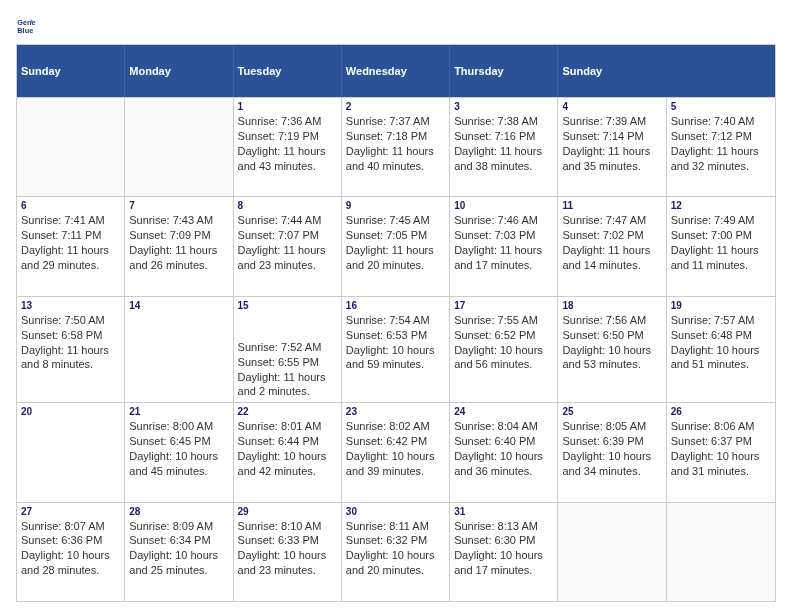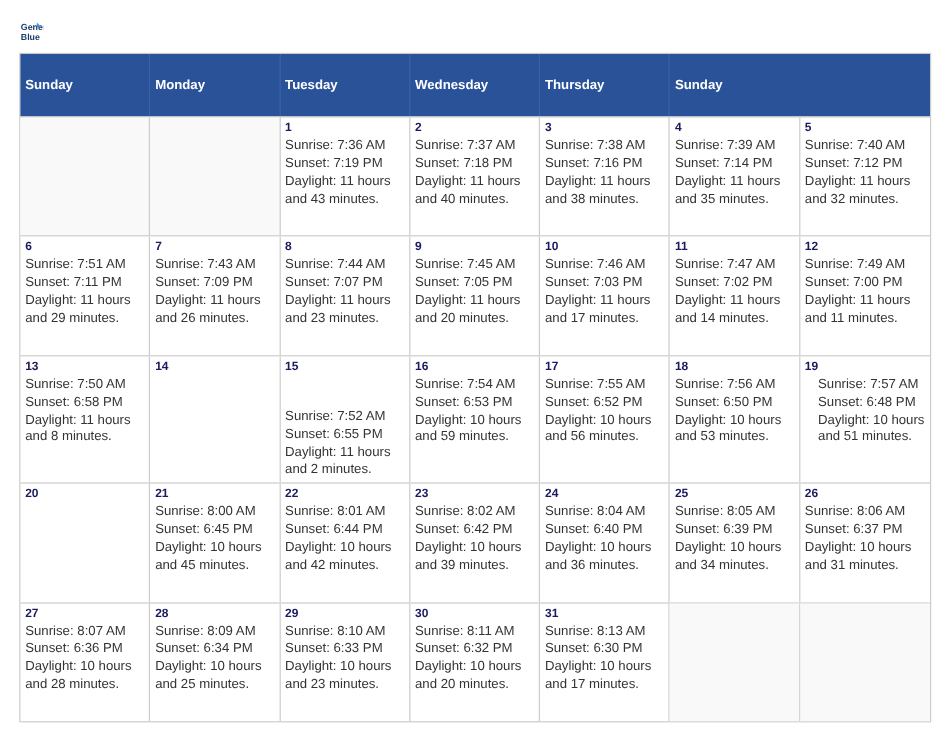--- a/index.html
+++ b/index.html
@@ -170,21 +170,21 @@
           <div class="cal-cell">
             <div class="day-num">5</div>
             <div class="cell-text" style="white-space: pre-line;">Sunrise: 7:40 AM
 Sunset: 7:12 PM
 Daylight: 11 hours and 32 minutes.</div>
           </div>
         </div>
         <div class="cal-row">
           <div class="cal-cell">
             <div class="day-num">6</div>
-            <div class="cell-text" style="white-space: pre-line;">Sunrise: 7:51 AM
+            <div class="cell-text" style="white-space: pre-line;">Sunrise: 7:41 AM
 Sunset: 7:11 PM
 Daylight: 11 hours and 29 minutes.</div>
           </div>
           <div class="cal-cell">
             <div class="day-num">7</div>
             <div class="cell-text" style="white-space: pre-line;">Sunrise: 7:43 AM
 Sunset: 7:09 PM
 Daylight: 11 hours and 26 minutes.</div>
           </div>
           <div class="cal-cell">
@@ -247,21 +247,21 @@
 Daylight: 10 hours and 56 minutes.</div>
           </div>
           <div class="cal-cell">
             <div class="day-num">18</div>
             <div class="cell-text" style="white-space: pre-line;">Sunrise: 7:56 AM
 Sunset: 6:50 PM
 Daylight: 10 hours and 53 minutes.</div>
           </div>
           <div class="cal-cell">
             <div class="day-num">19</div>
-            <div class="cell-text" style="white-space: pre-line; margin-left: 11px;">Sunrise: 7:57 AM
+            <div class="cell-text" style="white-space: pre-line;">Sunrise: 7:57 AM
 Sunset: 6:48 PM
 Daylight: 10 hours and 51 minutes.</div>
           </div>
         </div>
         <div class="cal-row">
           <div class="cal-cell">
             <div class="day-num">20</div>
           </div>
           <div class="cal-cell">
             <div class="day-num">21</div>

